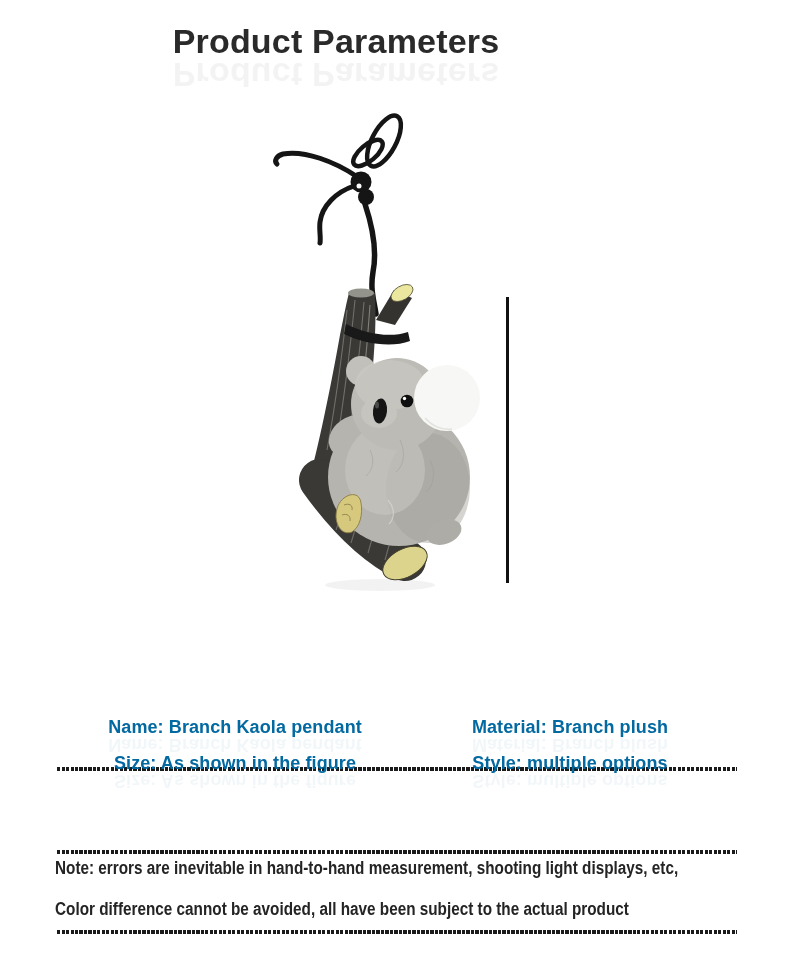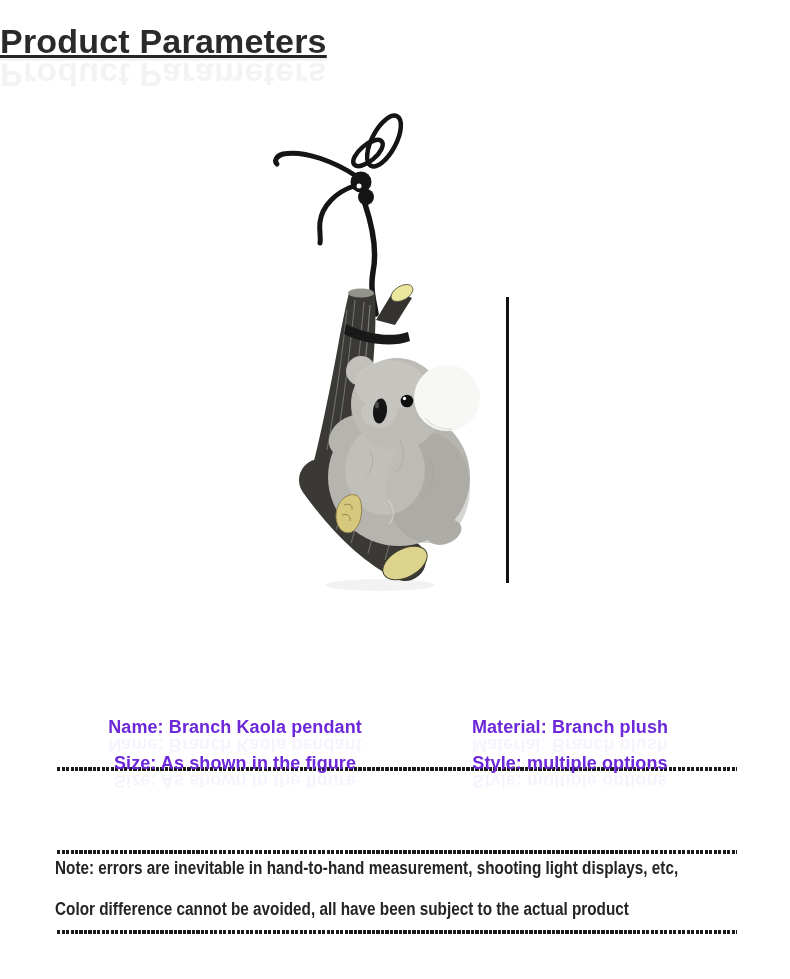--- a/index.html
+++ b/index.html
@@ -1,21 +1,21 @@
 <!DOCTYPE html>
 <html><head>
 <meta charset="utf-8">
 <style>
   html,body{margin:0;padding:0;background:#ffffff;}
   .page{
     position:relative;width:790px;height:979px;background:#ffffff;overflow:hidden;
     font-family:"Liberation Sans",sans-serif;color:#262626;
   }
   
-  .title-wrap{position:absolute;left:0;top:20px;width:672px;text-align:left;text-decoration:underline;}
+  .title-wrap{position:absolute;left:0;top:20px;width:672px;text-align:center;}
   .title{
     margin:0;font-size:34px;line-height:42px;font-weight:700;color:#2a2a2a;letter-spacing:0.2px;
   }
   .title.refl{
     transform:scaleY(-1);opacity:0.05;margin-top:-8px;user-select:none;
   }
   
   .product-svg{position:absolute;left:250px;top:100px;width:260px;height:500px;}
   .measure-line{
     position:absolute;left:506px;top:297px;width:3px;height:286px;background:#111111;
@@ -26,21 +26,21 @@
     font-weight:700;color:#111111;letter-spacing:1px;
   }
   
   .param-row{position:absolute;left:0;width:790px;height:40px;}
   .row1{top:716px;}
   .row2{top:752px;}
   .cell{position:absolute;top:0;text-align:center;}
   .cell-left{left:55px;width:360px;}
   .cell-right{left:415px;width:310px;}
   .cell-text{
-    font-size:18px;line-height:22px;font-weight:700;color:#6d28d9;letter-spacing:0.1px;
+    font-size:18px;line-height:22px;font-weight:700;color:#0369a1;letter-spacing:0.1px;
     white-space:nowrap;
   }
   .cell-text.refl{transform:scaleY(-1);opacity:0.05;margin-top:-4px;user-select:none;}
   .dotline{
     position:absolute;left:57px;width:680px;height:4px;
     background-image:repeating-linear-gradient(to right,#1b1b1b 0 3px,rgba(0,0,0,0) 3px 4.5px);
   }
   .dot1{top:767px;}
   .dot2{top:850px;}
   .dot3{top:930px;}

